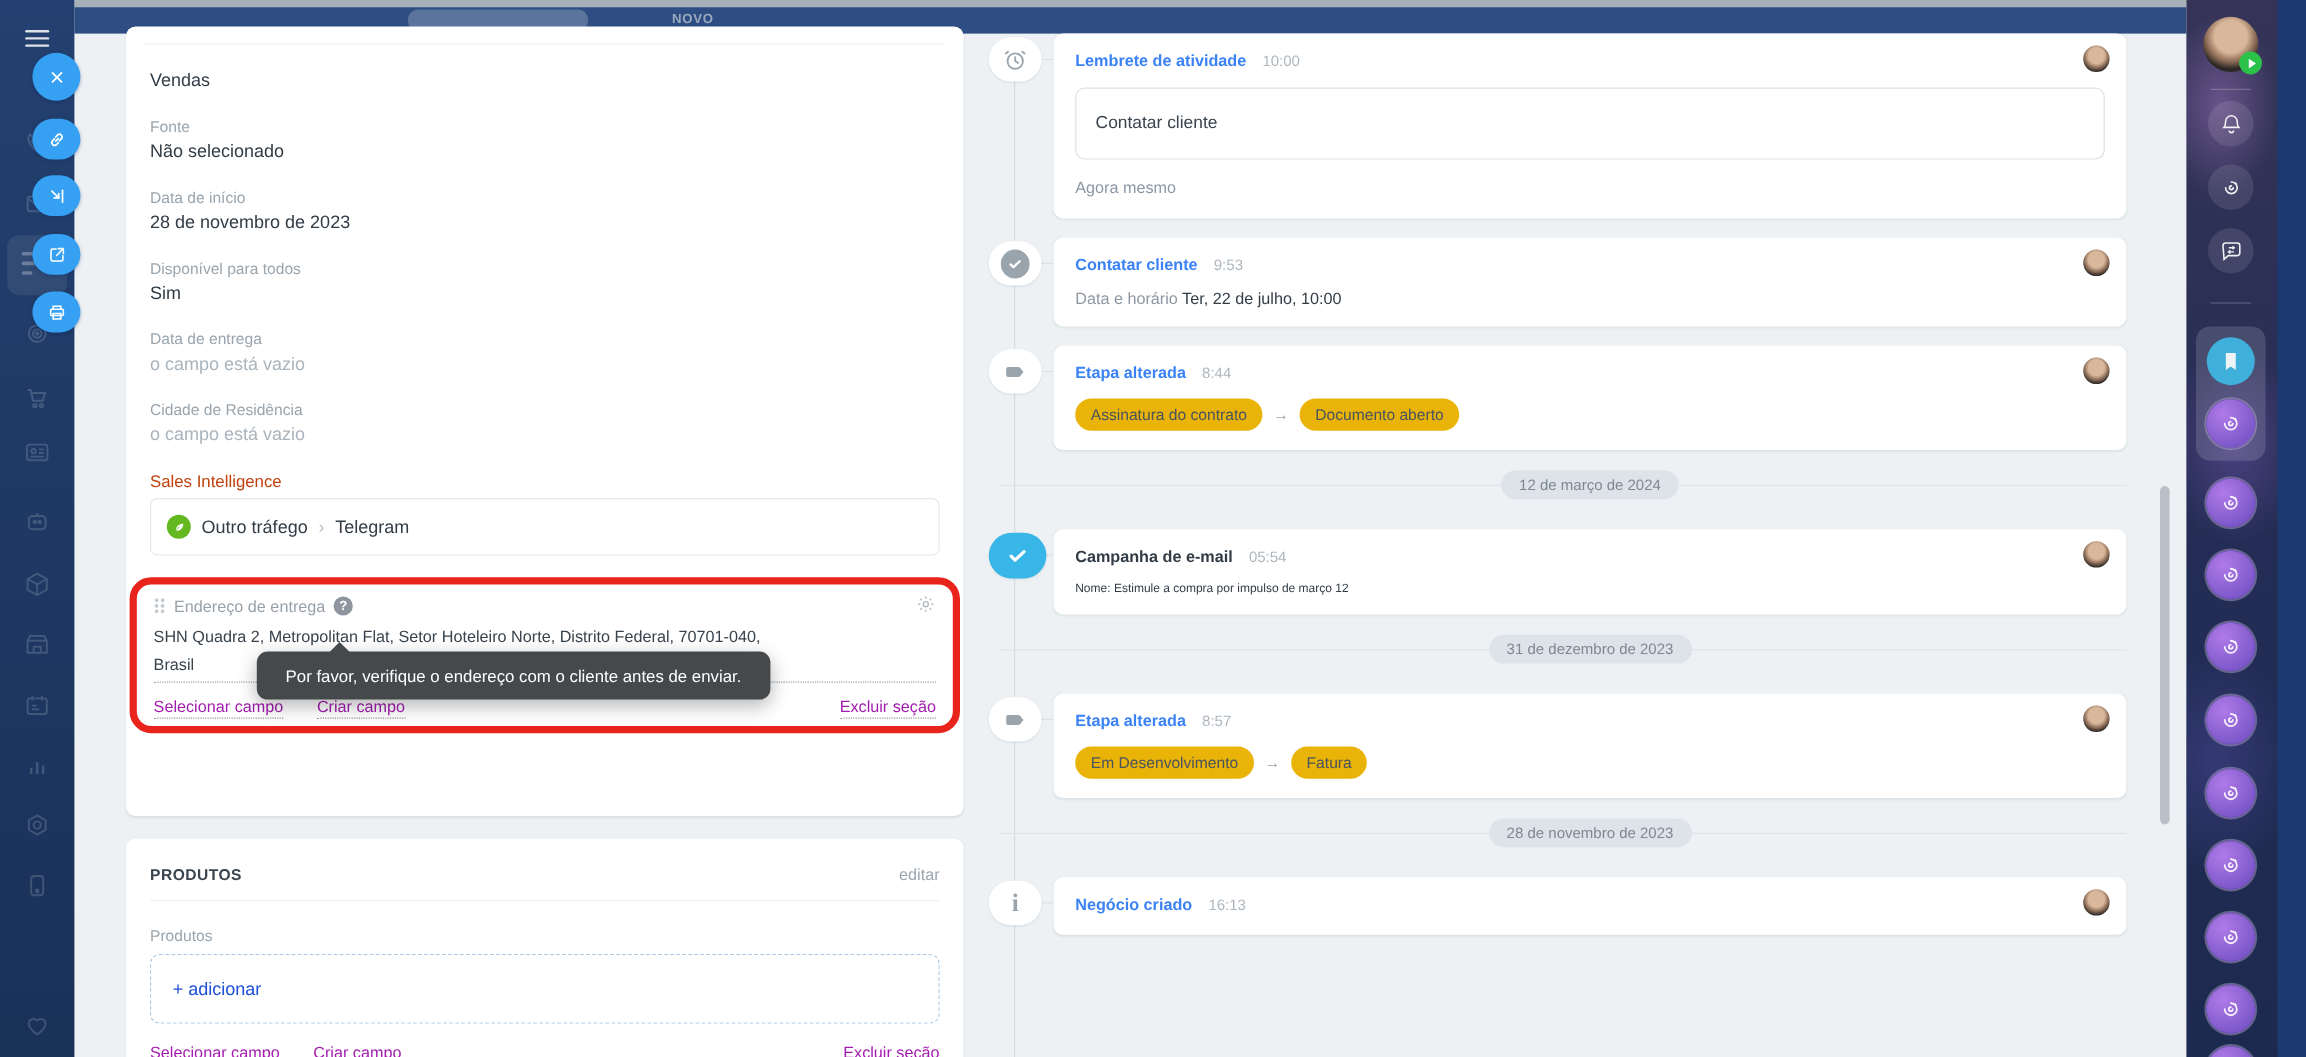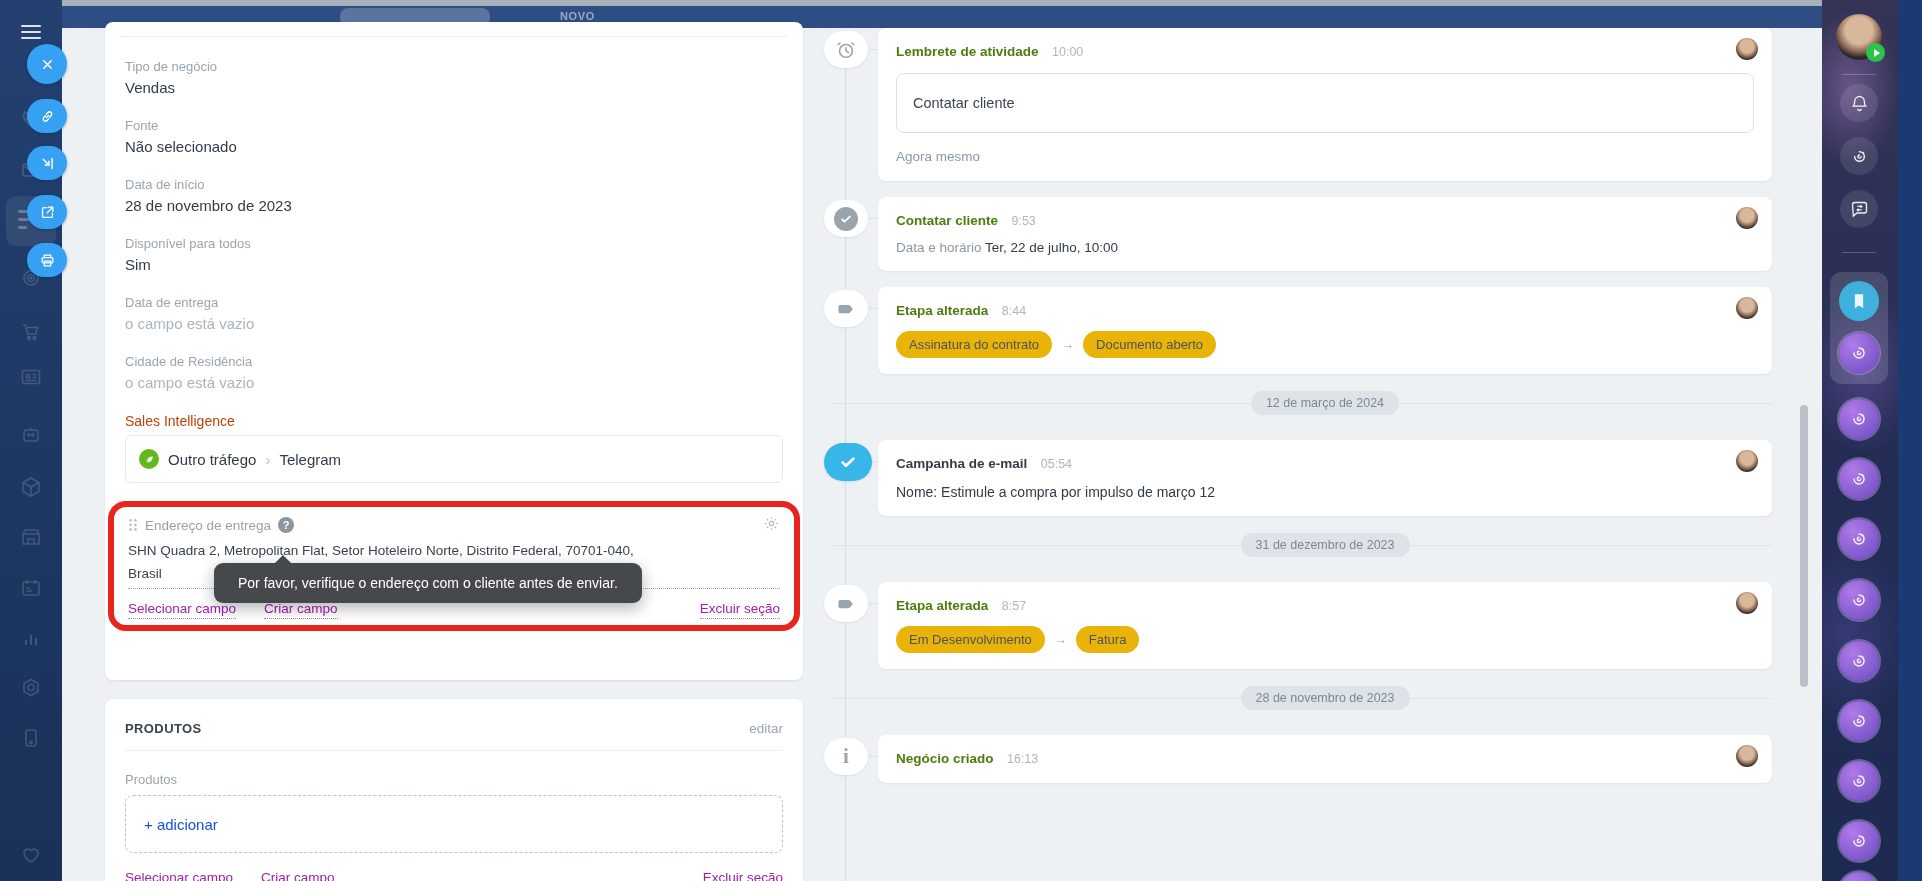--- a/index.html
+++ b/index.html
@@ -77,30 +77,30 @@
   .evt::before{content:"";position:absolute;left:-12px;top:21px;width:12px;height:1px;background:#dce1e5;}
   .t-icon{position:absolute;left:-54px;top:3px;width:44px;height:37px;background:#fff;border-radius:19px;
           display:flex;align-items:center;justify-content:center;box-shadow:0 1px 2px rgba(40,60,80,.1);color:#9aa4ad;}
   .t-icon svg{width:22px;height:22px;}
   .t-icon .disc{width:24px;height:24px;border-radius:50%;background:#9aa4ad;color:#fff;display:flex;align-items:center;justify-content:center;}
   .t-icon .disc svg{width:14px;height:14px;}
   .t-icon.blue{background:#38b6e8;color:#fff;width:48px;height:38px;}
   .t-icon.blue svg{width:20px;height:20px;}
   .info-i{font-family:"Liberation Serif",serif;font-size:21px;font-weight:bold;color:#9aa4ad;}
   .e-title{font-size:13.5px;font-weight:bold;color:#323c46;}
-  .e-title.muted{color:#4d7c0f;}
+  .e-title.muted{color:#3b82f6;}
   .e-time{font-size:12.5px;color:#aeb7bf;margin-left:9px;}
   .e-avatar{position:absolute;top:10px;right:14px;width:22px;height:22px;border-radius:50%;
             background:radial-gradient(circle at 50% 38%,#d9b79a 0 38%,#8a6a55 58%,#35302d 74%);}
   .note-box{margin-top:13px;border:1px solid #dde2e6;border-radius:8px;padding:21px 16px;font-size:14.5px;color:#3a444e;}
   .e-link{display:inline-block;margin-top:16px;font-size:13.5px;color:#8b98a5;cursor:pointer;}
   .e-detail{margin-top:11px;font-size:13.5px;}
   .e-detail .dl{color:#8d97a1;}
   .e-detail .dv{color:#323c46;}
-  .e-body{margin-top:12px;font-size:14px;color:#323c46;}
+  .e-body{margin-top:12px;font-size:10px;color:#323c46;}
   .tags{display:flex;align-items:center;margin-top:12px;}
   .tag{background:#eab308;border-radius:15px;padding:6px 13px;font-size:13px;color:#49545e;}
   .tag-arrow{color:#9aa5ae;margin:0 9px;font-size:13px;}
   .sep{position:relative;height:26px;margin:6px 0 24px 54px;display:flex;align-items:center;justify-content:center;}
   .sep::before{content:"";position:absolute;left:-46px;right:0;top:13px;height:1px;background:#dfe4e8;}
   .sep span{position:relative;background:#dde3e8;color:#7d8893;font-size:12.5px;padding:5px 15px;border-radius:14px;}
 
   .scroll-thumb{position:absolute;left:1800px;top:405px;width:8px;height:282px;border-radius:4px;background:#b9c0c7;cursor:pointer;z-index:4;}
 
   
@@ -239,21 +239,20 @@
             <path d="M7.5 13h9v6.5h-9z" fill="currentColor" fill-opacity="0"></path>
           </svg>
         </span>
       </div>
   </aside>
 
   <section class="card card1">
     <div class="topline"></div>
     <div id="fields">
         <div class="field">
-     <div class="f-label">Tipo de negócio</div>
      <div class="f-value">Vendas</div>
    </div>
         <div class="field">
      <div class="f-label">Fonte</div>
      <div class="f-value">Não selecionado</div>
    </div>
         <div class="field">
      <div class="f-label">Data de início</div>
      <div class="f-value">28 de novembro de 2023</div>
    </div>

